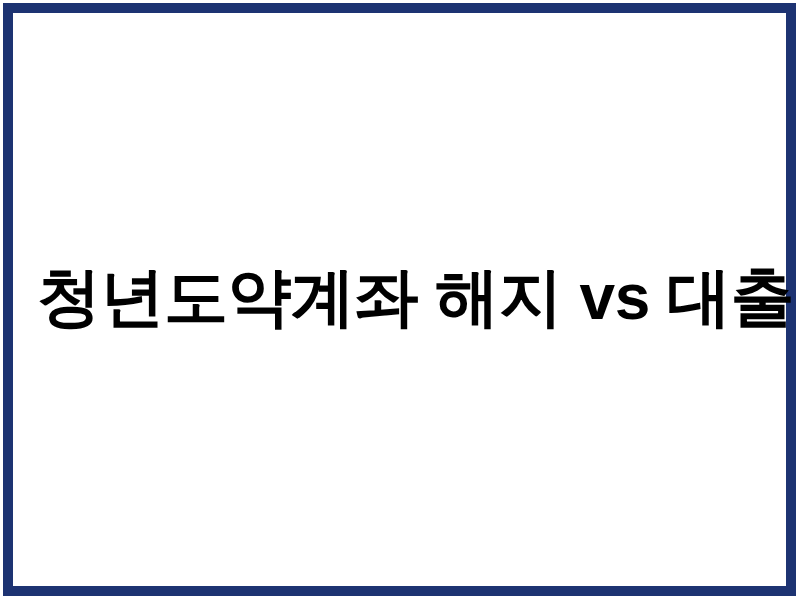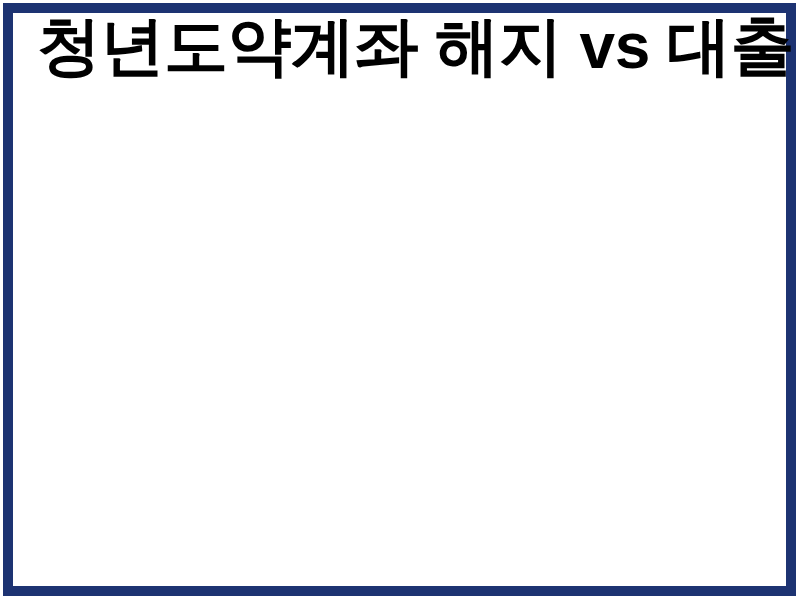--- a/index.html
+++ b/index.html
@@ -36,21 +36,21 @@
   }
 
   
   .title-stage {
     position: absolute;
     left: 0;
     right: 0;
     top: 0;
     bottom: 0;
     display: flex;
-    align-items: flex-start;
+    align-items: center;
     justify-content: center;
   }
 
   .title-inner {
     
     transform: translateY(-2px);
     width: 100%;
     padding: 0 24px;
     box-sizing: border-box;
     text-align: center;

